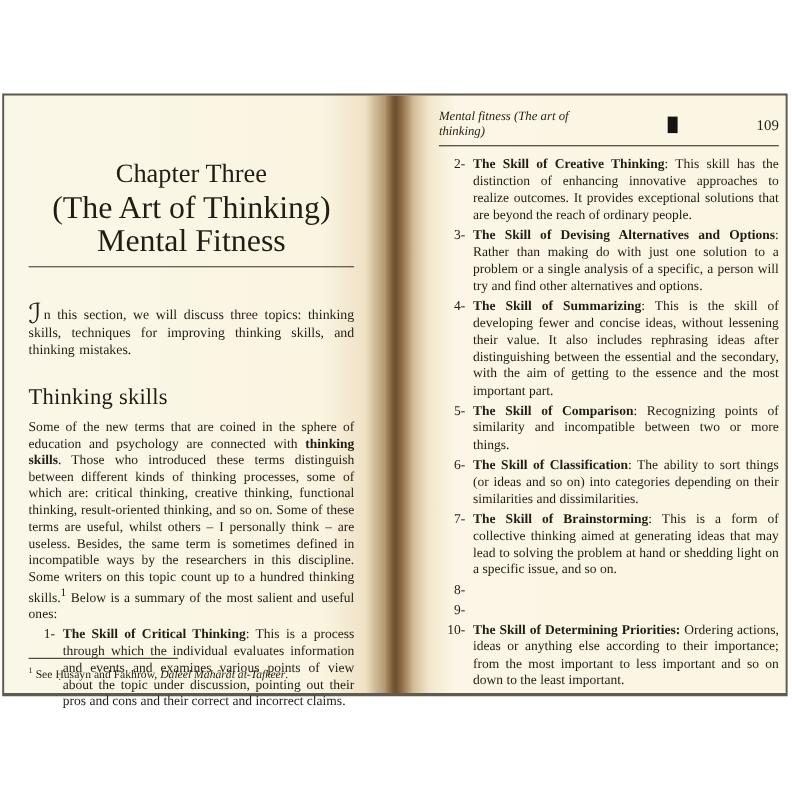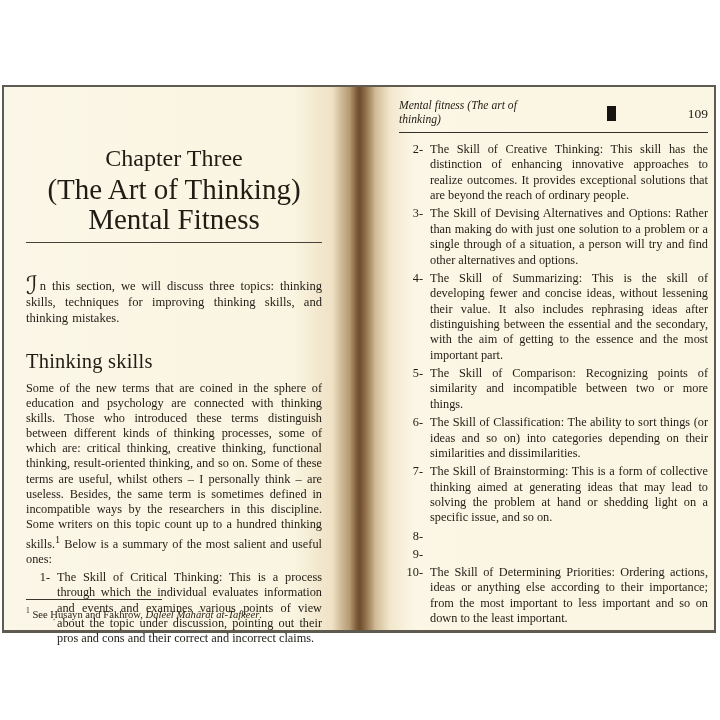--- a/index.html
+++ b/index.html
@@ -65,21 +65,21 @@
     white-space:nowrap;
   }
   .item-body{flex:1;text-align:justify;}
   .footnote-area{
     position:absolute;left:0;bottom:14px;width:100%;
   }
   .footnote-rule{width:136px;border-top:1.2px solid #3a362e;margin-bottom:4px;}
   .footnote{font-size:10.6px;line-height:13px;}
   .footnote sup{font-size:7.5px;}
   .italic{font-style:italic;}
-  b{font-weight:normal;}
+  b{font-weight:bold;}
 
   
   .right-col{
     position:absolute;left:395px;top:0;width:309px;height:548px;
   }
   .running-header{
     margin-top:12px;display:flex;justify-content:flex-end;align-items:center;
     border-bottom:1.5px solid #35312a;padding-bottom:5px;gap:44px;
   }
   .running-title{font-style:italic;font-size:11.6px;line-height:14px;}
@@ -138,21 +138,21 @@
       <span class="page-number">109</span>
     </div>
 
     <div class="right-list">
       <div class="skill-item">
         <span class="item-num">2-</span>
         <span class="item-body"><b>The Skill of Creative Thinking</b><span>: </span><span>This skill has the distinction of enhancing innovative approaches to realize outcomes. It provides exceptional solutions that are beyond the reach of ordinary people.</span></span>
       </div>
       <div class="skill-item">
         <span class="item-num">3-</span>
-        <span class="item-body"><b>The Skill of Devising Alternatives and Options</b><span>: </span><span>Rather than making do with just one solution to a problem or a single through of a situation, a person will try and find other alternatives and options.</span></span>
+        <span class="item-body"><b>The Skill of Devising Alternatives and Options</b><span>: </span><span>Rather than making do with just one solution to a problem or a single analysis of a specific, a person will try and find other alternatives and options.</span></span>
       </div>
       <div class="skill-item">
         <span class="item-num">4-</span>
         <span class="item-body"><b>The Skill of Summarizing</b><span>: </span><span>This is the skill of developing fewer and concise ideas, without lessening their value. It also includes rephrasing ideas after distinguishing between the essential and the secondary, with the aim of getting to the essence and the most important part.</span></span>
       </div>
       <div class="skill-item">
         <span class="item-num">5-</span>
         <span class="item-body"><b>The Skill of Comparison</b><span>: </span><span>Recognizing points of similarity and incompatible between two or more things.</span></span>
       </div>
       <div class="skill-item">

